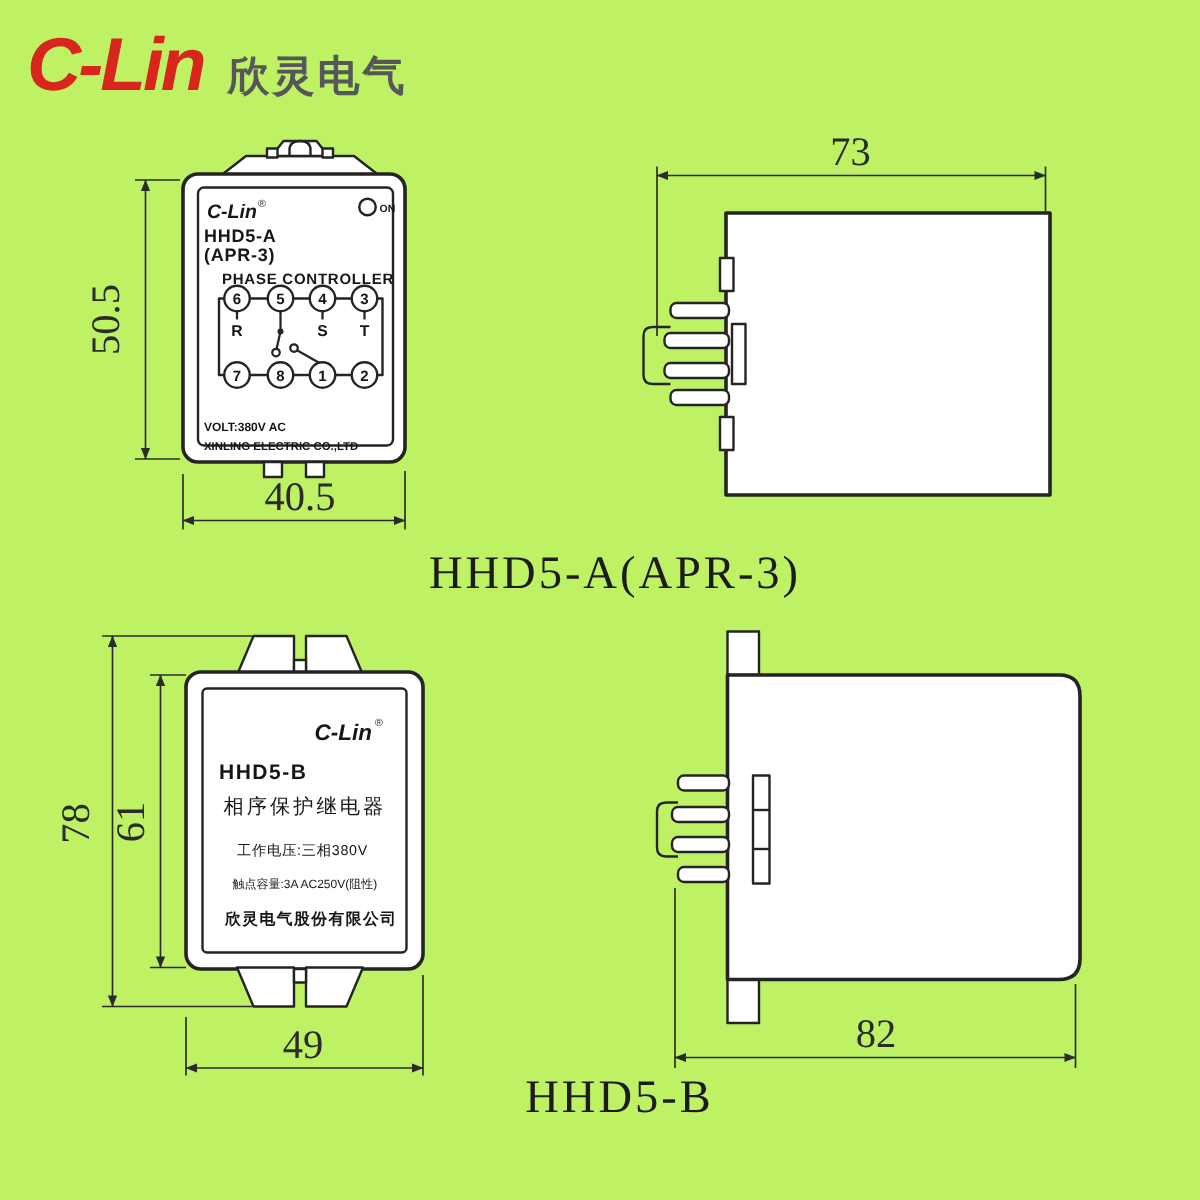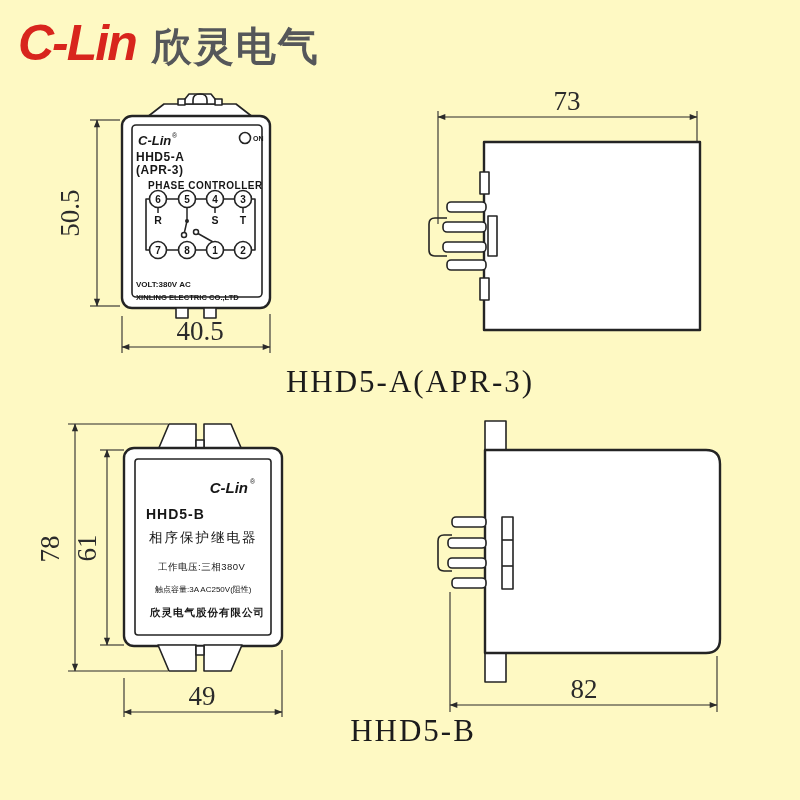--- a/index.html
+++ b/index.html
@@ -1,22 +1,22 @@
 <!DOCTYPE html>
 <html><head>
 <meta charset="utf-8">
 <style>
   html,body{margin:0;padding:0;background:#ffffff;}
-  #page{position:relative;width:800px;height:800px;background:#fef9c3;overflow:hidden;
+  #page{position:relative;width:800px;height:800px;background:#bef264;overflow:hidden;
         font-family:"Liberation Sans","DejaVu Sans",sans-serif;}
   
   #brand{position:absolute;left:18px;top:14px;display:flex;align-items:baseline;}
   #brand .en{color:#d8251d;font-weight:bold;font-style:italic;font-size:50px;
              letter-spacing:-2px;font-family:"Liberation Sans","DejaVu Sans",sans-serif;}
-  #brand .cn{color:#55575a;font-weight:bold;font-size:40px;margin-left:16px;letter-spacing:2px;}
+  #brand .cn{color:#55575a;font-weight:bold;font-size:28px;margin-left:16px;letter-spacing:2px;}
   
   .o2{fill:#ffffff;stroke:#242424;stroke-width:2.4;stroke-linejoin:round;}
   .o1{fill:#ffffff;stroke:#242424;stroke-width:1.6;stroke-linejoin:round;}
   .nf{fill:none;stroke:#242424;stroke-width:1.6;stroke-linejoin:round;}
   .sch{stroke:#242424;stroke-width:1.5;fill:none;}
   .dim{stroke:#2b2b2b;stroke-width:1.1;fill:none;}
   .dim-text{font-family:"Liberation Serif","DejaVu Serif",serif;font-size:27px;fill:#2b2b2b;}
   .caption{font-family:"Liberation Serif","DejaVu Serif",serif;font-size:31px;fill:#1c1c1c;letter-spacing:2px;}
   .lbl{font-family:"Liberation Sans","DejaVu Sans",sans-serif;fill:#161616;}
   .b{font-weight:bold;}

